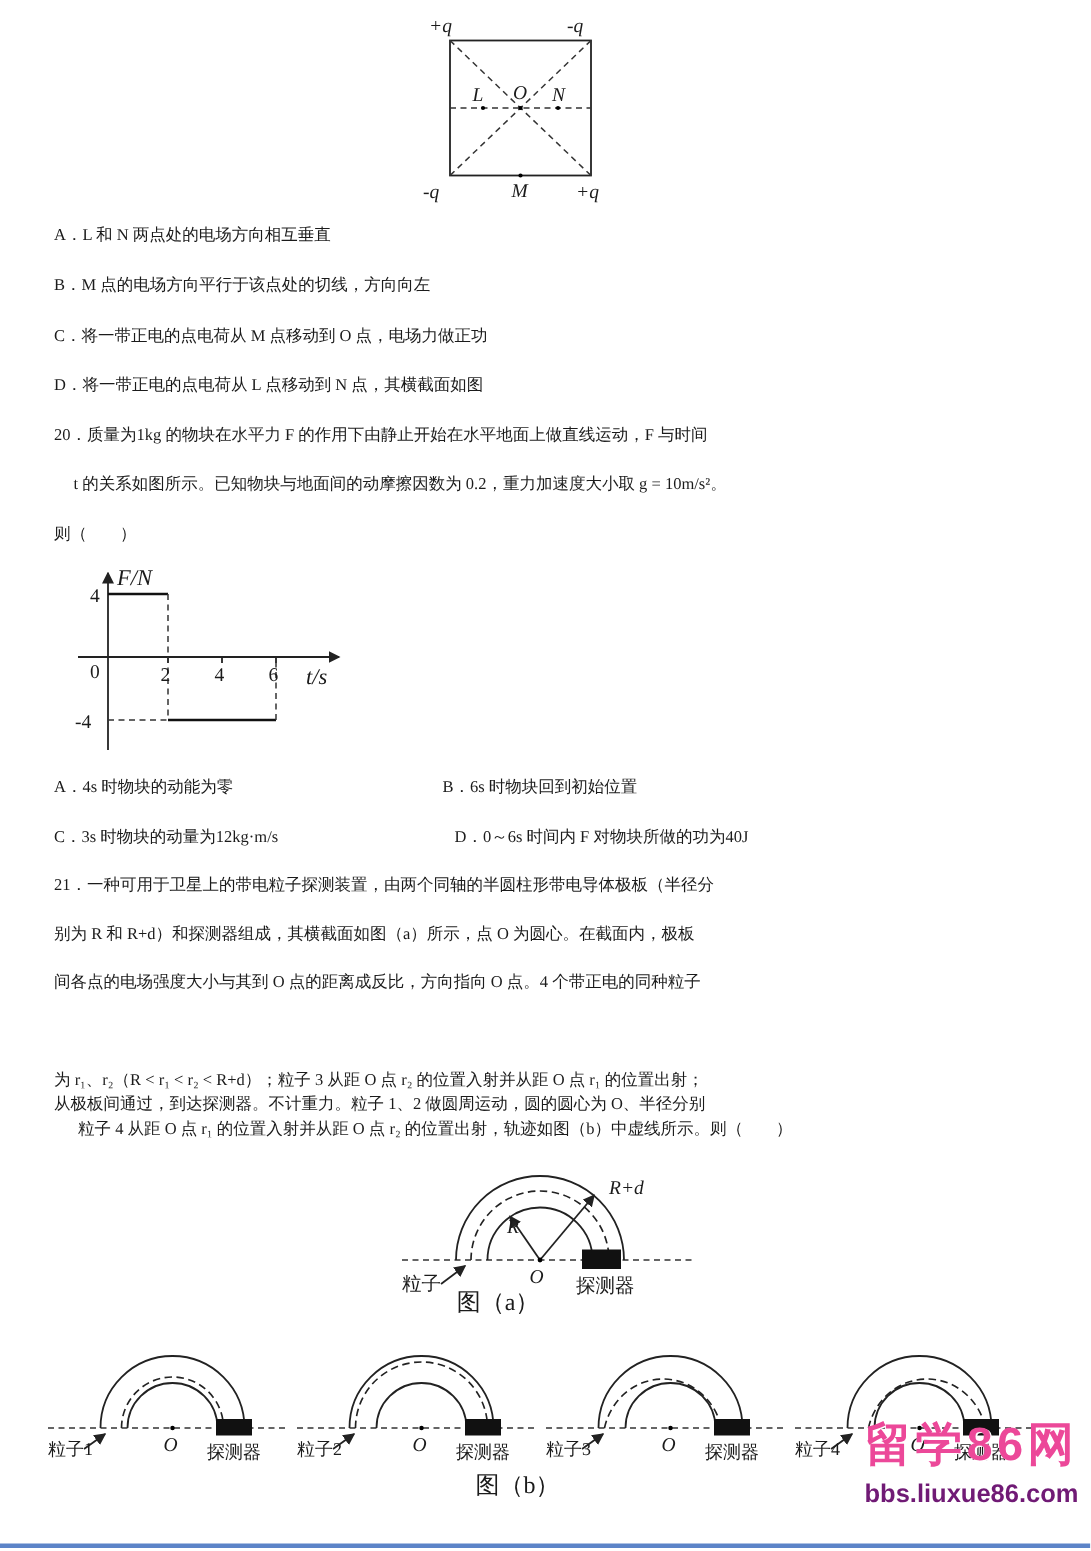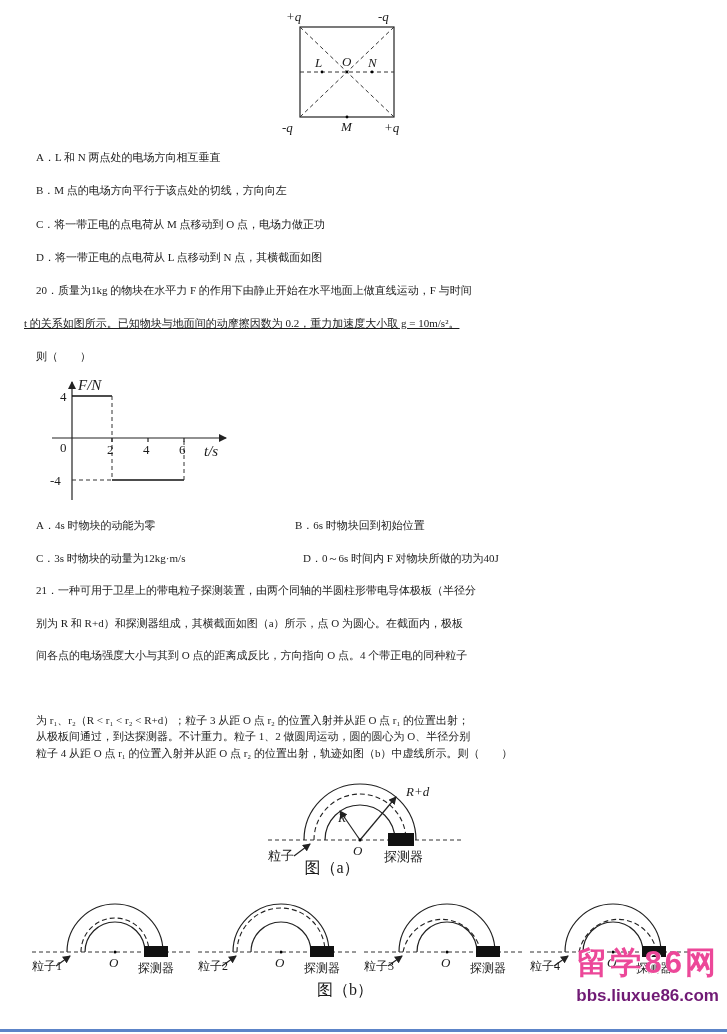--- a/index.html
+++ b/index.html
@@ -52,21 +52,21 @@
     <text x="96" y="62" class="var">N</text>
     <text x="69" y="126" class="var">M</text>
   </svg>
 
   <div class="txt" style="left:36px;top:147px;">A．L 和 N 两点处的电场方向相互垂直</div>
   <div class="txt" style="left:36px;top:180px;">B．M 点的电场方向平行于该点处的切线，方向向左</div>
   <div class="txt" style="left:36px;top:214px;">C．将一带正电的点电荷从 M 点移动到 O 点，电场力做正功</div>
   <div class="txt" style="left:36px;top:247px;">D．将一带正电的点电荷从 L 点移动到 N 点，其横截面如图</div>
 
   <div class="txt" style="left:36px;top:280px;">20．质量为1kg 的物块在水平力 F 的作用下由静止开始在水平地面上做直线运动，F 与时间</div>
-  <div class="txt" style="left:24px;top:313px;text-decoration:underline;">t 的关系如图所示。已知物块与地面间的动摩擦因数为 0.2，重力加速度大小取 g = 10m/s²。</div>
+  <div class="txt" style="left:49px;top:313px;">t 的关系如图所示。已知物块与地面间的动摩擦因数为 0.2，重力加速度大小取 g = 10m/s²。</div>
   <div class="txt" style="left:36px;top:346px;">则（　　）</div>
 
   <svg class="abs" style="left:36px;top:370px;" width="205" height="140">
     <line x1="36" y1="130" x2="36" y2="12" class="solid" marker-end="url(#arr)"></line>
     <line x1="16" y1="68" x2="190" y2="68" class="solid" marker-end="url(#arr)"></line>
     <line x1="76" y1="68" x2="76" y2="72" class="solid"></line>
     <line x1="112" y1="68" x2="112" y2="72" class="solid"></line>
     <line x1="148" y1="68" x2="148" y2="72" class="solid"></line>
     <line x1="36" y1="26" x2="76" y2="26" class="thick"></line>
     <line x1="76" y1="26" x2="76" y2="110" class="dash"></line>
@@ -86,21 +86,21 @@
   <div class="txt" style="left:36px;top:515px;">A．4s 时物块的动能为零</div>
   <div class="txt" style="left:295px;top:515px;">B．6s 时物块回到初始位置</div>
   <div class="txt" style="left:36px;top:548px;">C．3s 时物块的动量为12kg·m/s</div>
   <div class="txt" style="left:303px;top:548px;">D．0～6s 时间内 F 对物块所做的功为40J</div>
 
   <div class="txt" style="left:36px;top:580px;">21．一种可用于卫星上的带电粒子探测装置，由两个同轴的半圆柱形带电导体极板（半径分</div>
   <div class="txt" style="left:36px;top:613px;">别为 R 和 R+d）和探测器组成，其横截面如图（a）所示，点 O 为圆心。在截面内，极板</div>
   <div class="txt" style="left:36px;top:645px;">间各点的电场强度大小与其到 O 点的距离成反比，方向指向 O 点。4 个带正电的同种粒子</div>
   <div class="txt" style="left:36px;top:678px;margin-top:48px;">从极板间通过，到达探测器。不计重力。粒子 1、2 做圆周运动，圆的圆心为 O、半径分别</div>
   <div class="txt" style="left:36px;top:710px;">为 r₁、r₂（R &lt; r₁ &lt; r₂ &lt; R+d）；粒子 3 从距 O 点 r₂ 的位置入射并从距 O 点 r₁ 的位置出射；</div>
-  <div class="txt" style="left:36px;top:743px;">粒子 4 从距 O 点 r₁ 的位置入射并从距 O 点 r₂ 的位置出射，轨迹如图（b）中虚线所示。则（　　）</div>
+  <div class="txt" style="left:52px;top:743px;">粒子 4 从距 O 点 r₁ 的位置入射并从距 O 点 r₂ 的位置出射，轨迹如图（b）中虚线所示。则（　　）</div>
 
   <svg class="abs" style="left:260px;top:766px;" width="210" height="100">
     <line x1="8" y1="74" x2="202" y2="74" class="dash"></line>
     <path d="M44,74 A56,56 0 0 1 156,74" class="solid"></path>
     <path d="M65,74 A35,35 0 0 1 135,74" class="solid"></path>
     <path d="M54,74 A46,46 0 0 1 146,74" class="dash2"></path>
     <line x1="100" y1="74" x2="80" y2="45" class="solid" marker-end="url(#arr)"></line>
     <line x1="100" y1="74" x2="136" y2="31" class="solid" marker-end="url(#arr)"></line>
     <circle cx="100" cy="74" r="1.6"></circle>
     <rect x="128" y="67" width="26" height="13" fill="#111"></rect>

